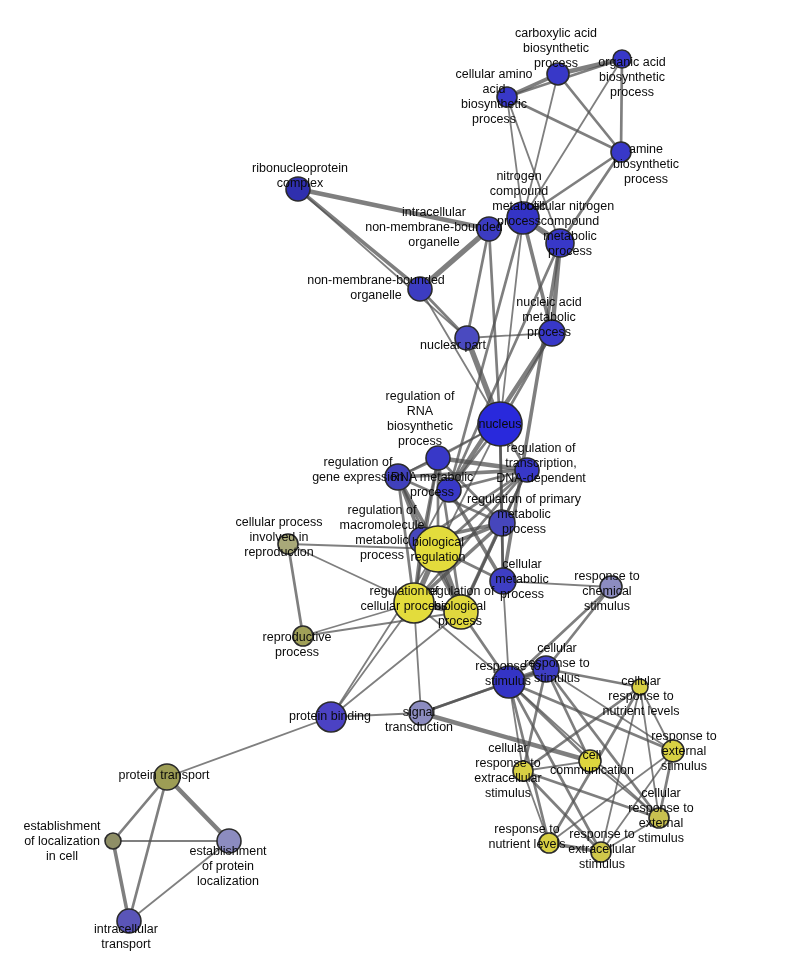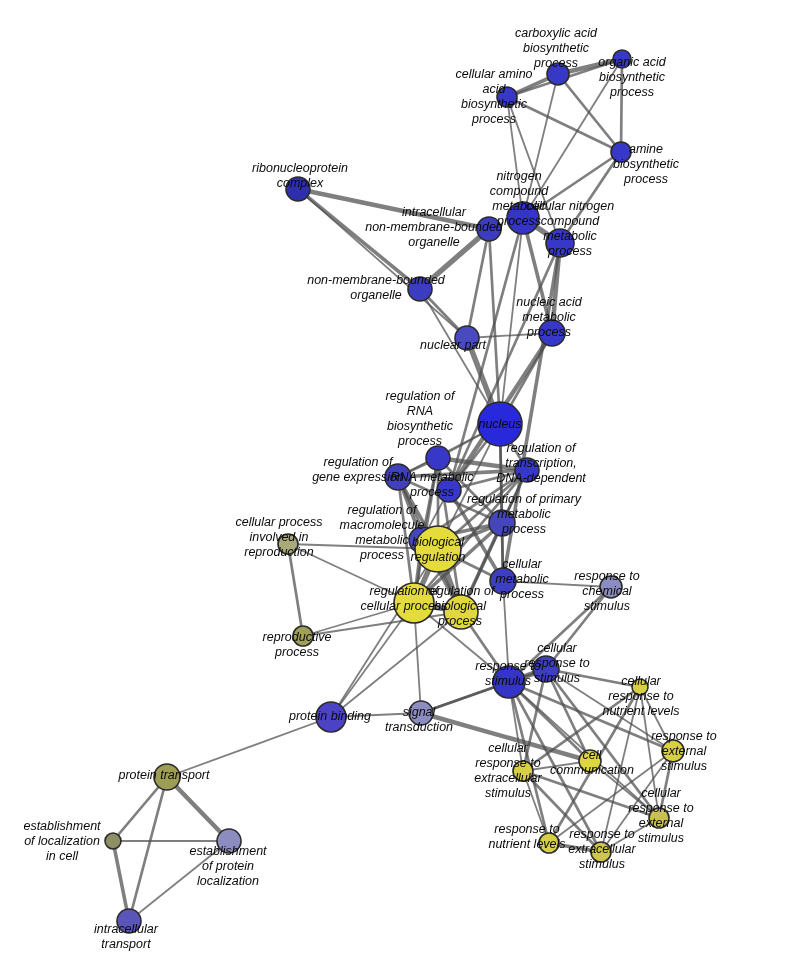--- a/index.html
+++ b/index.html
@@ -7,21 +7,20 @@
     padding: 0;
     background: #ffffff;
     font-family: "Liberation Sans", sans-serif;
   }
   .network-view {
     position: relative;
     width: 786px;
     height: 971px;
     background: #ffffff;
     overflow: hidden;
-    font-style: italic;
   }
   svg text {
     font-family: "Liberation Sans", sans-serif;
     font-size: 12.5px;
     fill: #0a0a0a;
   }
   svg circle.node {
     stroke: #2b2b2b;
     stroke-width: 1.6;
     cursor: pointer;

